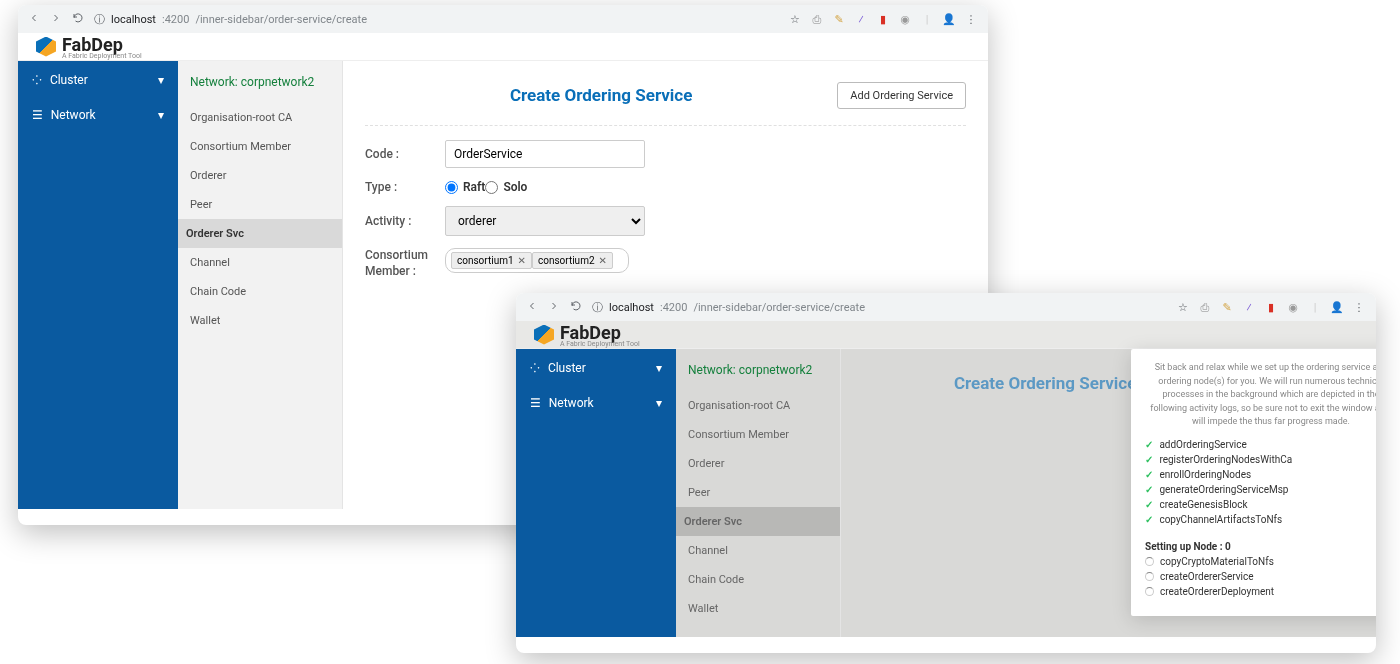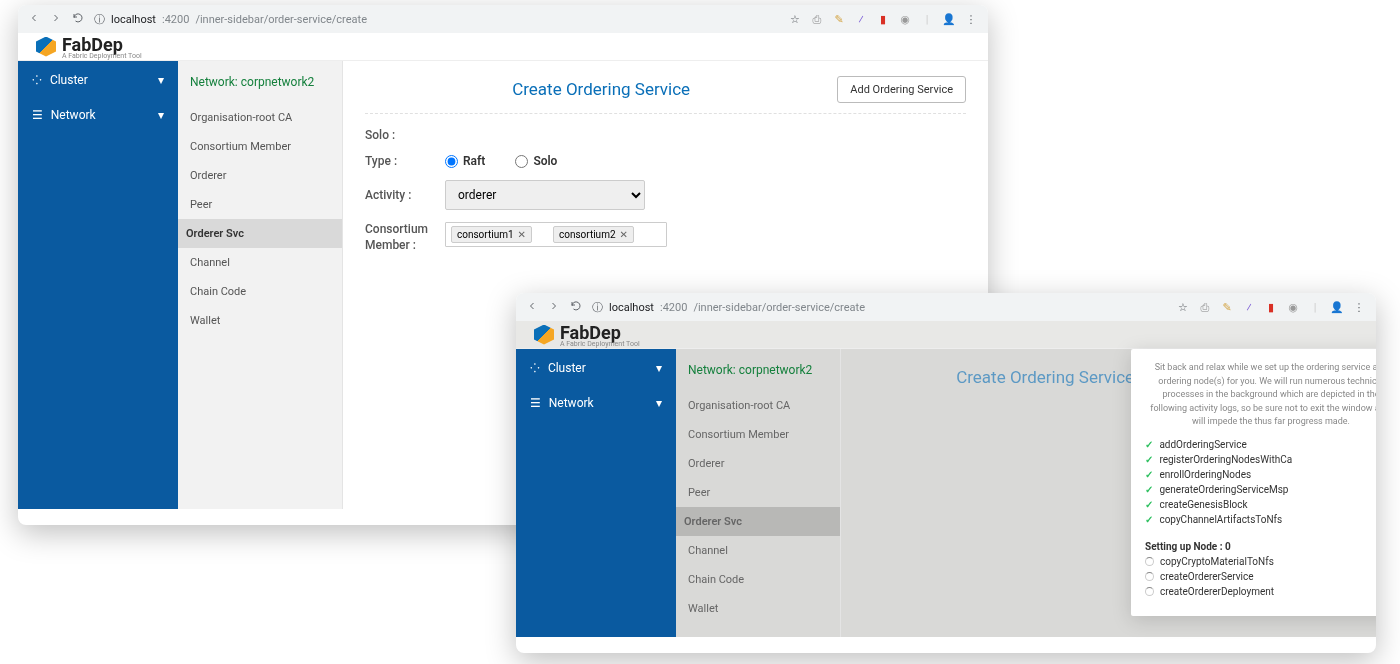--- a/index.html
+++ b/index.html
@@ -92,21 +92,21 @@
   background: #fff;
 }
 .main-head {
   display: flex;
   align-items: center;
   justify-content: space-between;
   border-bottom: 1px dashed #e0e0e0;
   padding-bottom: 10px;
   margin-bottom: 14px;
 }
-.main-title { color: #0a6fb8; font-weight: 400; font-size: 17px; margin: 4px auto; text-align: center; }
+.main-title { color: #0a6fb8; font-weight: 700; font-size: 17px; margin: 10px auto; text-align: center; }
 .btn-outline {
   border: 1px solid #bbb;
   background: #fff;
   padding: 6px 12px;
   font-size: 11px;
   border-radius: 3px;
   cursor: pointer;
   color: #333;
 }
 .btn-dark {
@@ -117,24 +117,24 @@
   font-size: 11px;
   border-radius: 3px;
   cursor: pointer;
 }
 
 .form-row { display: flex; align-items: center; margin-bottom: 12px; font-size: 12px; }
 .form-row label { width: 80px; color: #555; font-weight: 500; }
 .form-row input[type=text], .form-row select {
   border: 1px solid #ccc; padding: 6px 8px; font-size: 12px; border-radius: 2px; width: 200px;
 }
-.form-row .radios { display: flex; gap: 30px; align-items: center; }
+.form-row .radios { display: flex; align-items: center; }
 .form-row .radios label { width: auto; display: flex; gap: 5px; align-items: center; font-weight: 600; color: #333; }
 .tag-input {
-  border: 1px solid #ccc; padding: 3px 5px; border-radius: 1px; width: 222px; display: flex; gap: 21px; flex-wrap: wrap;
+  border: 1px solid #ccc; padding: 3px 5px; border-radius: 10px; width: 184px; display: flex; gap: 0; flex-wrap: wrap;
 }
 .tag { background: #eee; border: 1px solid #ccc; padding: 2px 5px; font-size: 10px; border-radius: 2px; display: flex; gap: 4px; align-items: center; }
 .tag .x { cursor: pointer; color: #666; }
 
 
 .w2 .app-body { position: relative; }
 .w2 .main-title { color: #0a6fb8; opacity: 0.6; }
 
 .modal {
   position: absolute;
@@ -238,21 +238,22 @@
     </div>
 
     <div class="main">
       <div class="main-head">
         <span></span>
         <div class="main-title">Create Ordering Service</div>
         <button class="btn-outline">Add Ordering Service</button>
       </div>
 
       <div class="form-row">
-        <label>Solo :</label>
+        <label>Code :</label>
+        <input type="text" value="OrderService" style="">
       </div>
       <div class="form-row">
         <label>Type :</label>
         <div class="radios">
           <label>
               <input type="radio" checked="" style="">
               <span>Raft</span>
             </label>
           <label>
               <input type="radio" style="">

